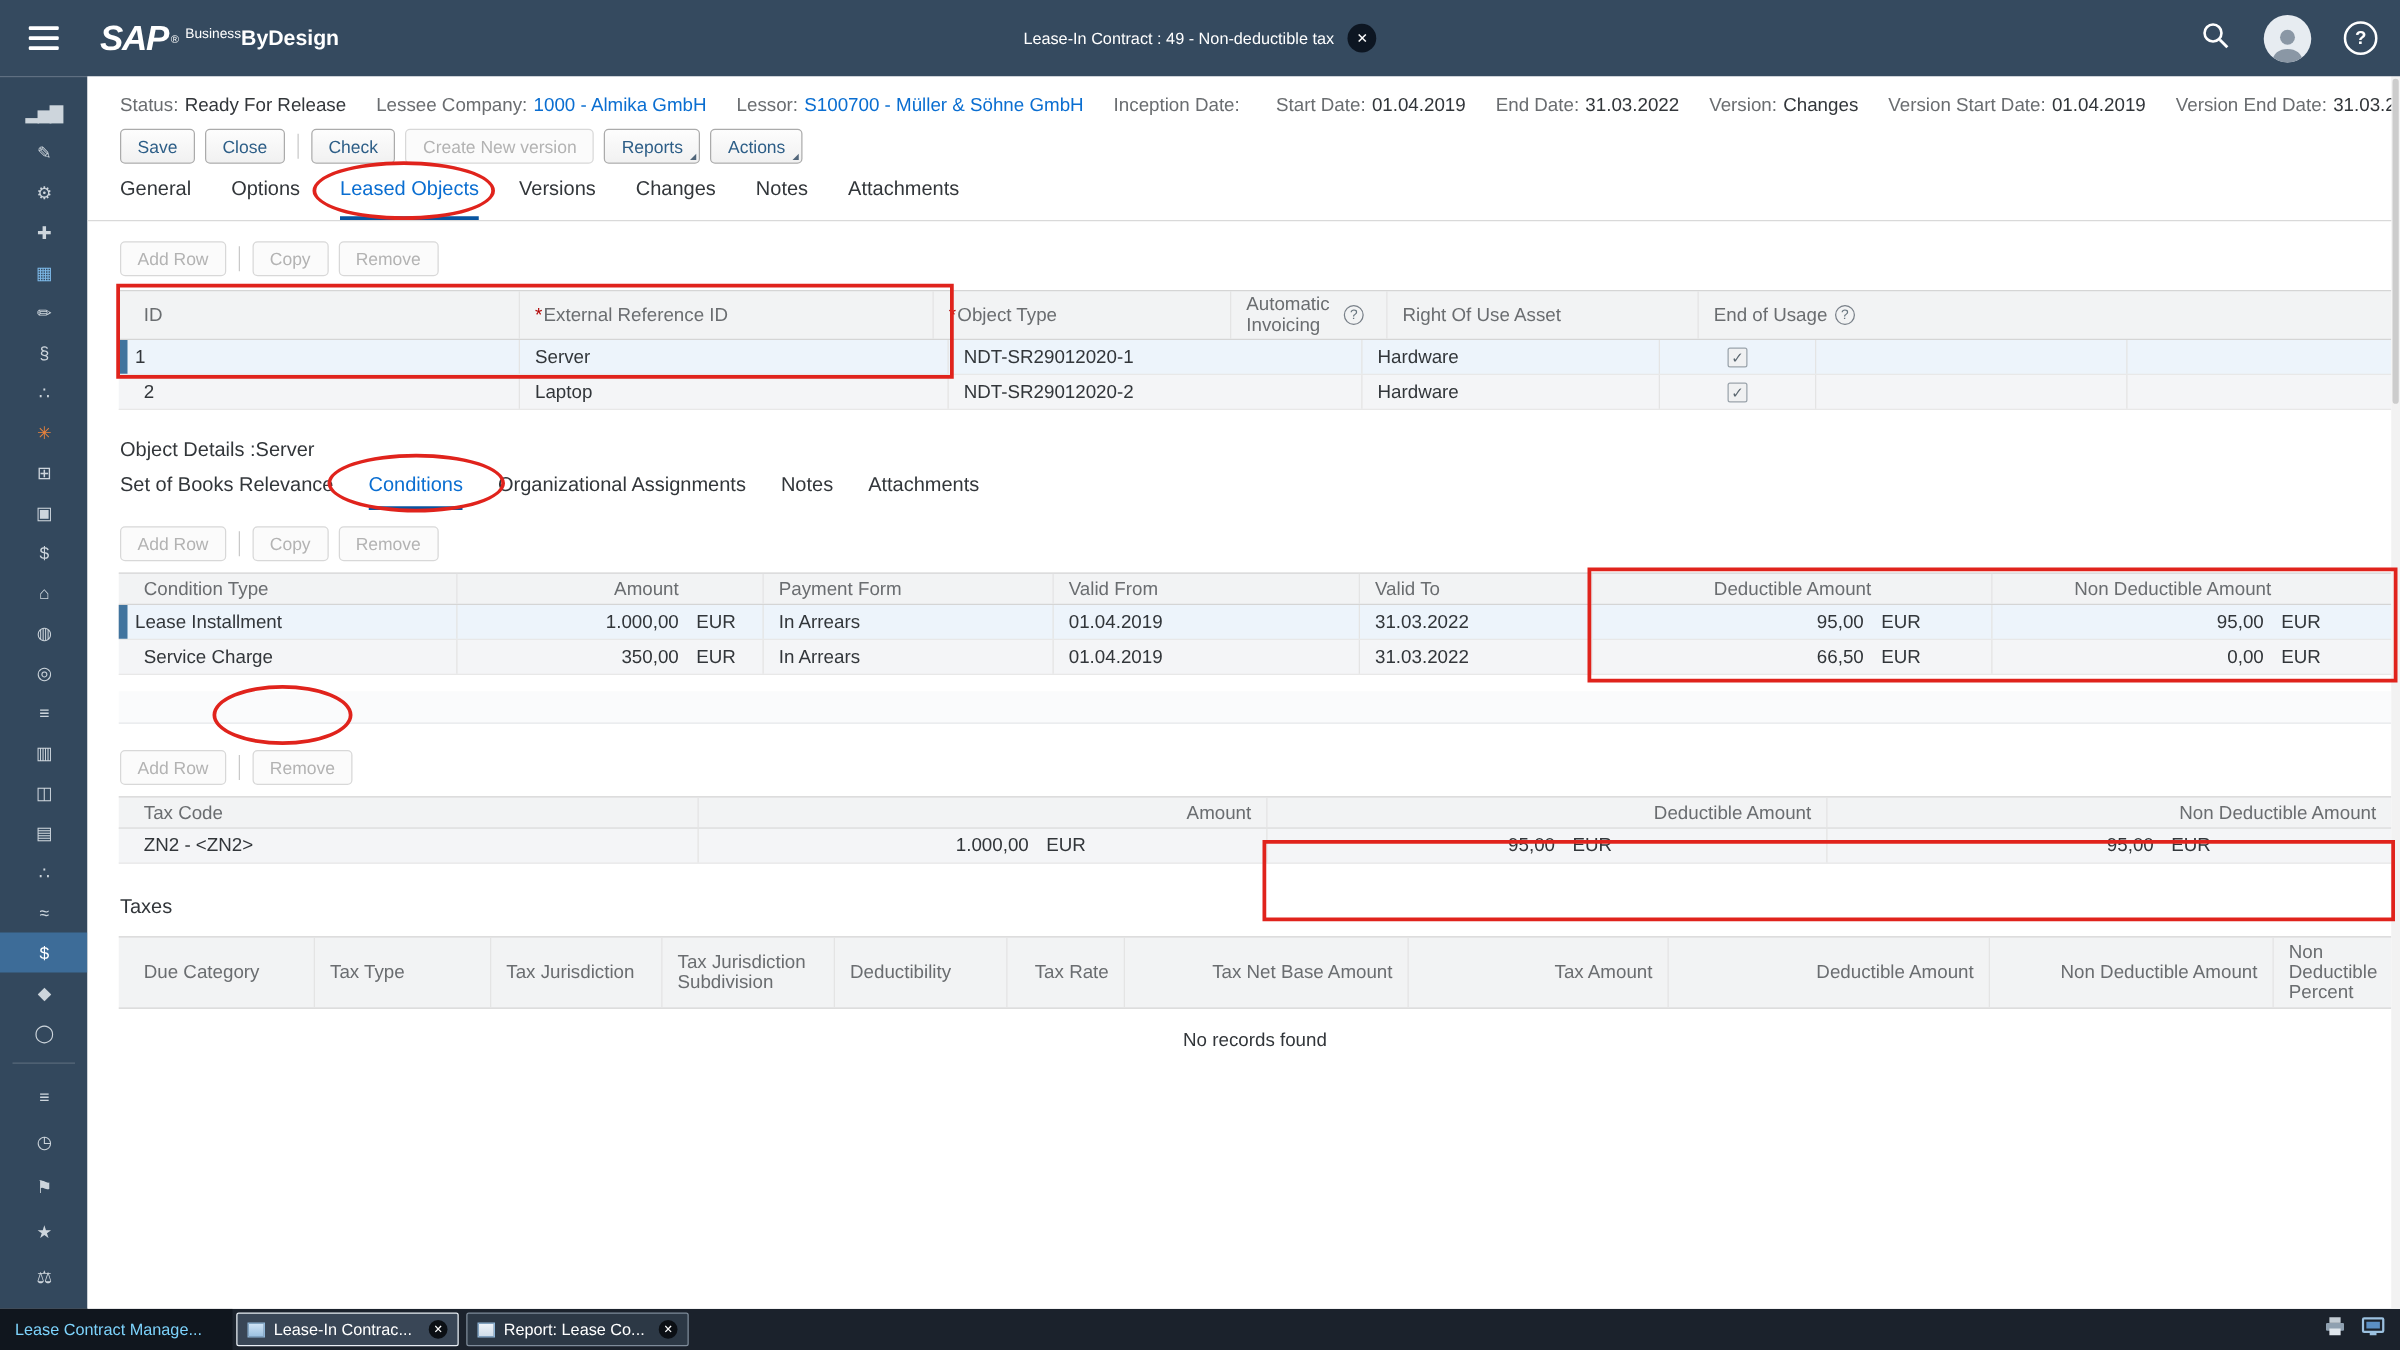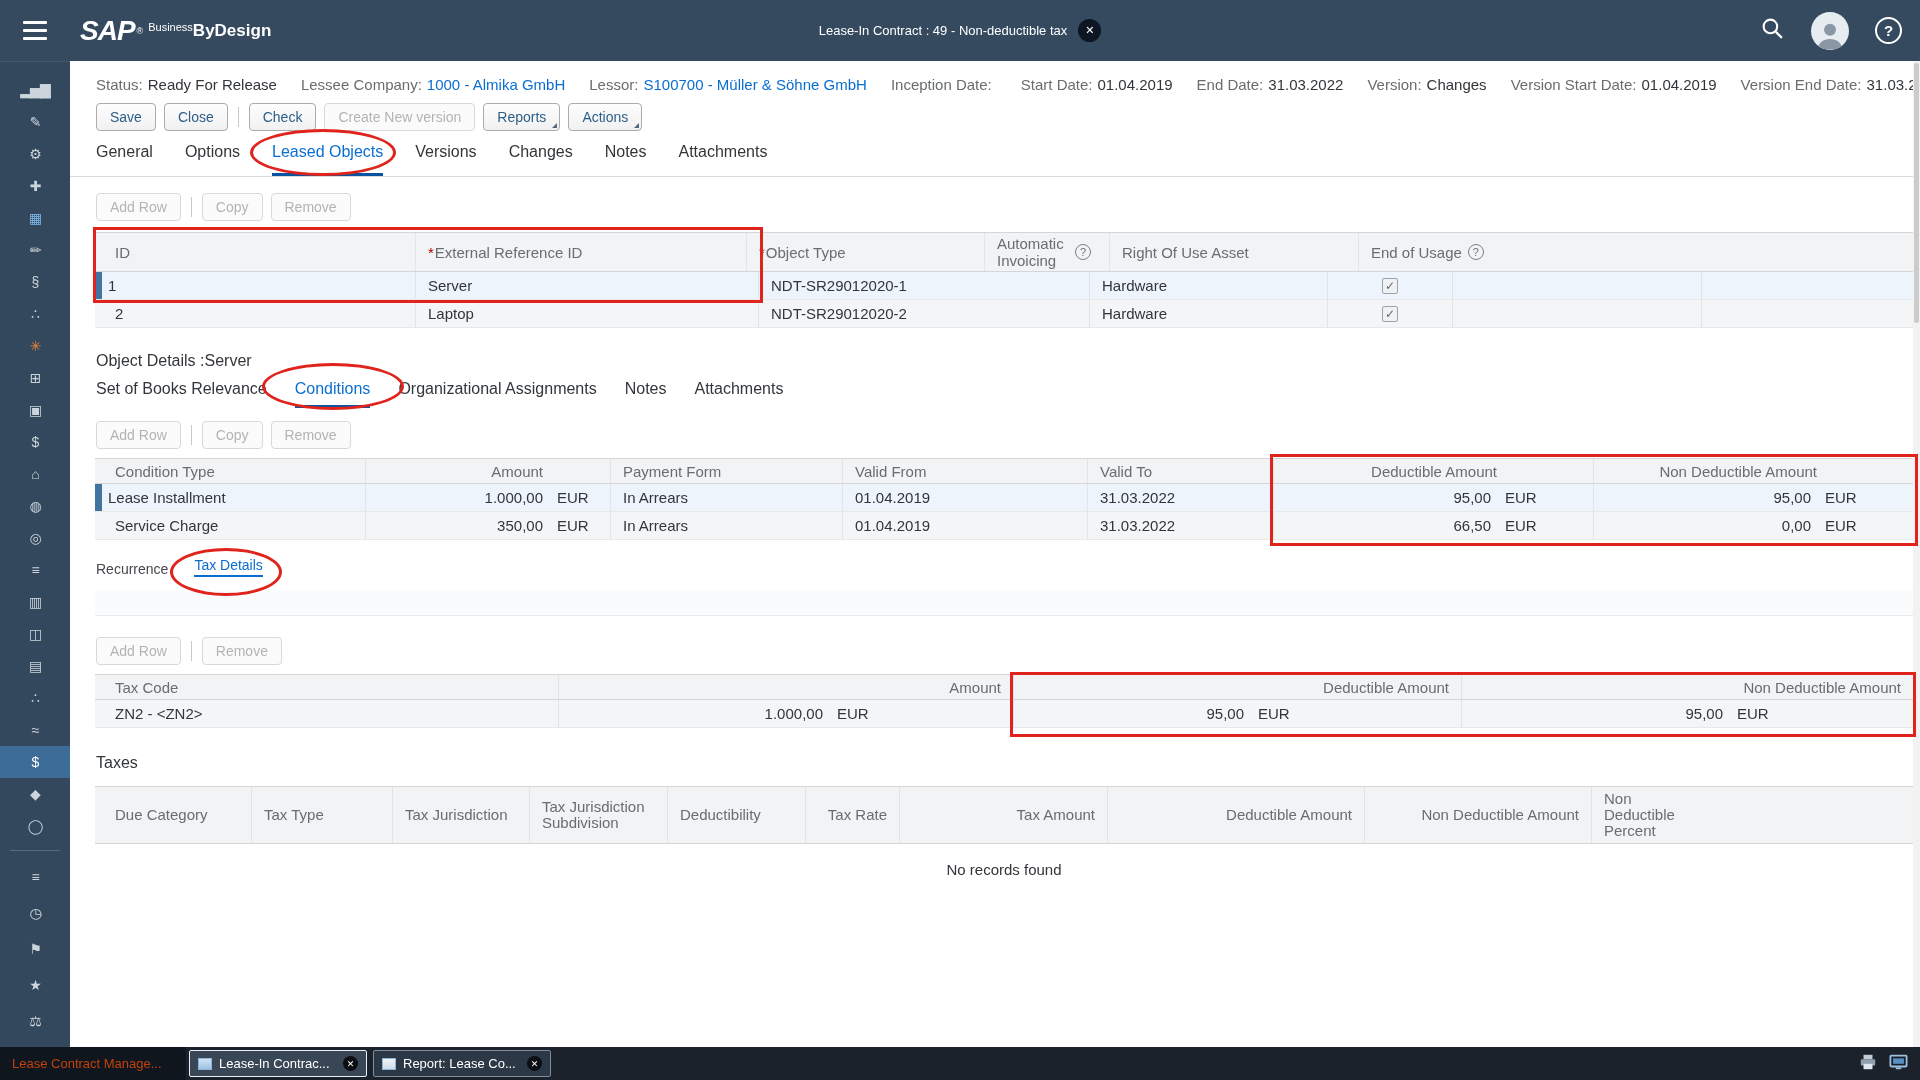--- a/index.html
+++ b/index.html
@@ -103,21 +103,21 @@
   .ntab { font-size:14px; color:#44484c; cursor:pointer; }
   .ntab.active { color:#0a6ed1; padding-bottom:2px; border-bottom:2px solid #0a6ed1; }
   .strip { margin:13px 0 0 25px; width:1818px; height:26px; background:#fafbfc; border-bottom:1px solid #e6e8ea; }
   .norecords { width:1818px; margin-left:25px; text-align:center; padding:17px 0; font-size:15px; color:#32363a; }
 
   .vscroll { position:absolute; right:0; top:0; bottom:0; width:7px; background:#f2f2f2; }
   .vthumb { position:absolute; top:2px; right:1px; width:5px; height:260px; background:#cccccc; border-radius:3px; cursor:pointer; }
 
   
   .taskbar { grid-column:1/3; background:#1b222c; display:flex; align-items:stretch; }
-  .task-tab.first { width:186px; background:#10161e; color:#c2410c; font-size:13px; display:flex; align-items:center; padding:0 12px; white-space:nowrap; overflow:hidden; cursor:pointer; }
+  .task-tab.first { width:186px; background:#10161e; color:#7dd3fc; font-size:13px; display:flex; align-items:center; padding:0 12px; white-space:nowrap; overflow:hidden; cursor:pointer; }
   .task-tab.win { margin:3px 3px; width:178px; border:1px solid #7f8c9a; background:#2c3845; border-radius:2px;
                   padding:0 8px; display:flex; align-items:center; gap:7px; font-size:13px; color:#fff; white-space:nowrap; overflow:hidden; cursor:pointer; }
   .task-tab.win.active { border-color:#e9eff5; background:#394656; }
   .task-label { overflow:hidden; text-overflow:ellipsis; }
   .task-close { width:15px; height:15px; min-width:15px; border-radius:50%; background:#0b0f14; color:#fff; font-size:9px;
                 display:flex; align-items:center; justify-content:center; margin-left:auto; cursor:pointer; }
   .wicon { width:14px; height:12px; min-width:14px; background:linear-gradient(#cfe3f5,#9cc1e0); border:1px solid #8fb6d8; }
   .wicon.report { background:linear-gradient(#eef3f8,#cfdde9); }
   .task-right { margin-left:auto; display:flex; align-items:center; gap:12px; padding-right:12px; }
 
@@ -434,24 +434,20 @@
             <span class="num">66,50</span>
             <span class="cur cur-m">EUR</span>
           </div>
         <div class="td c6 money">
             <span class="num">0,00</span>
             <span class="cur cur-m">EUR</span>
           </div>
       </div>
     </div>
 
-    <div class="minitabs">
-      <span class="ntab">Recurrence</span>
-      <span class="ntab active">Tax Details</span>
-    </div>
 
     <div class="strip"></div>
 
     <div class="toolbar t-tax">
       <button class="btn disabled">Add Row</button>
       <span class="vsep"></span>
       <button class="btn disabled">Remove</button>
     </div>
 
     <div class="table t3" style="margin-top:9px;">
@@ -500,20 +496,23 @@
             <span>Tax Jurisdiction</span>
           </div>
         <div class="th c3">
             <span>Tax Jurisdiction Subdivision</span>
           </div>
         <div class="th c4">
             <span>Deductibility</span>
           </div>
         <div class="th c5 hr">
             <span>Tax Rate</span>
+          </div>
+        <div class="th c6 hr">
+            <span>Tax Net Base Amount</span>
           </div>
         <div class="th c7 hr">
             <span>Tax Amount</span>
           </div>
         <div class="th c8 hr">
             <span>Deductible Amount</span>
           </div>
         <div class="th c9 hr">
             <span>Non Deductible Amount</span>
           </div>

